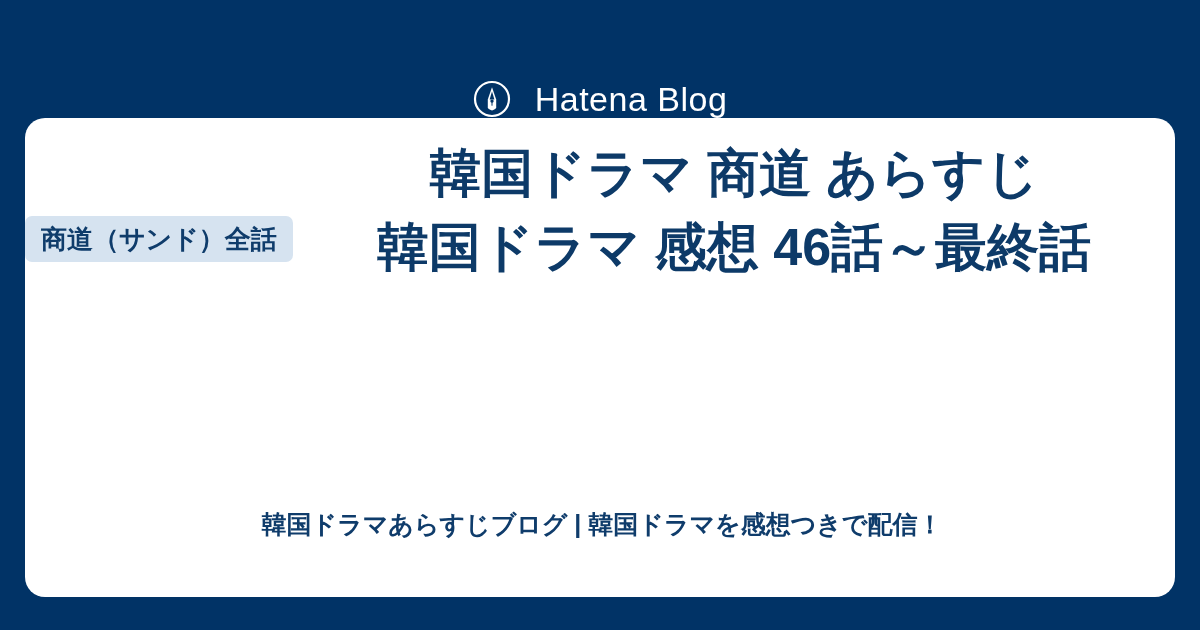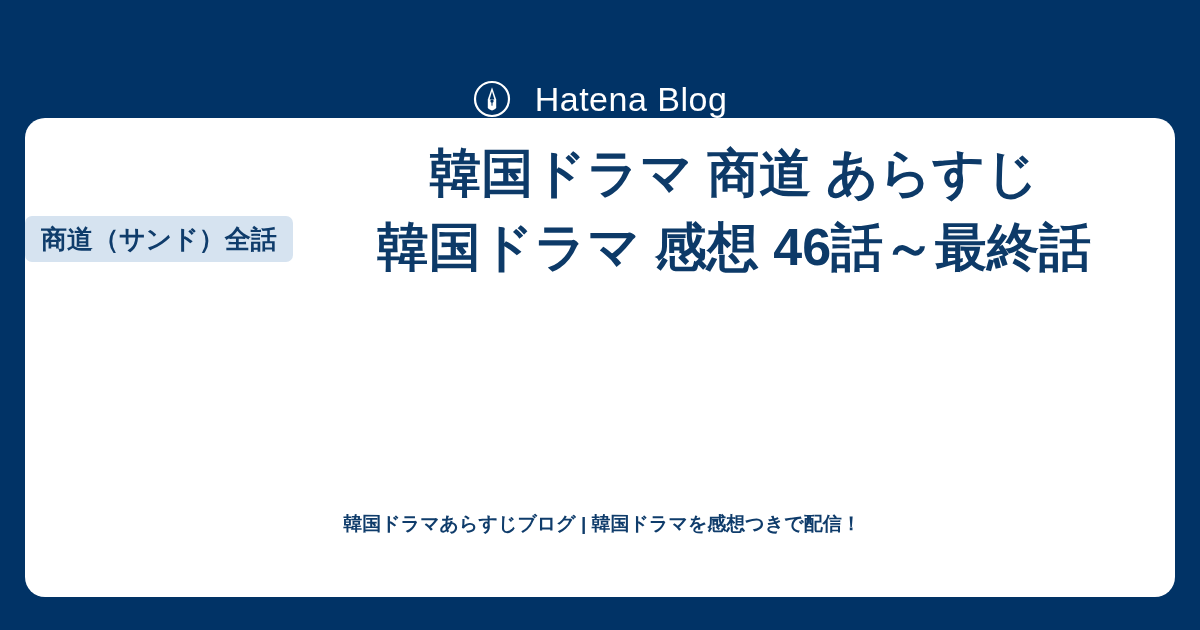--- a/index.html
+++ b/index.html
@@ -106,21 +106,21 @@
   }
 
   
   .blog-name {
     position: absolute;
     left: 4px;
     right: 0;
     bottom: 57px;
     text-align: center;
     color: #0f3c6b;
-    font-size: 19px;
+    font-size: 25px;
     font-weight: 700;
     line-height: 32px;
     letter-spacing: 0px;
     white-space: nowrap;
   }
 </style>
 </head>
 <body>
 
 <div id="og-card">

